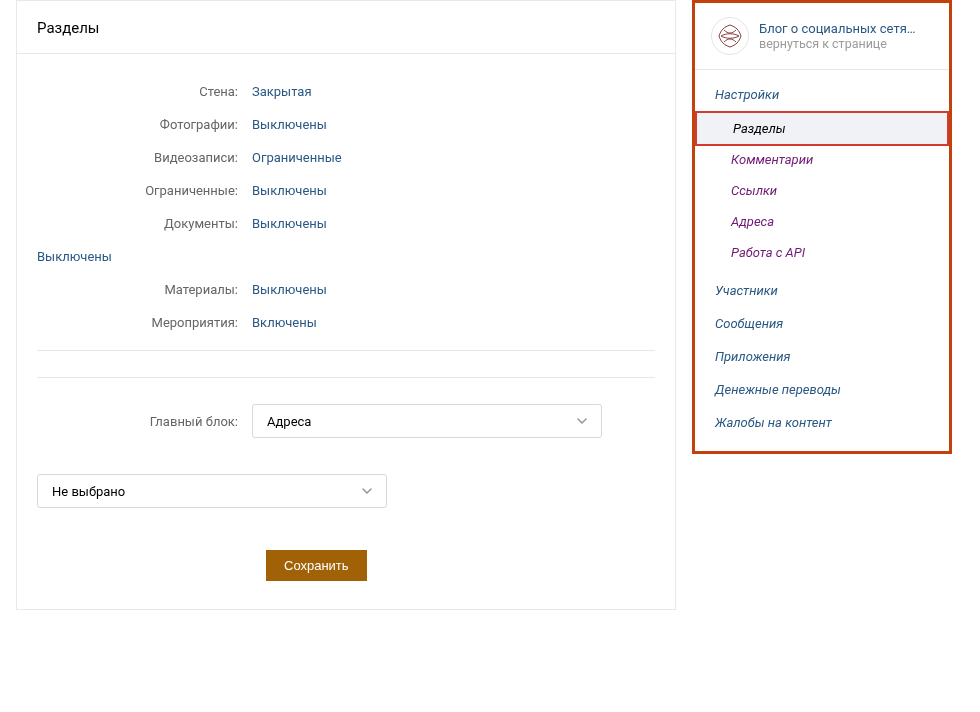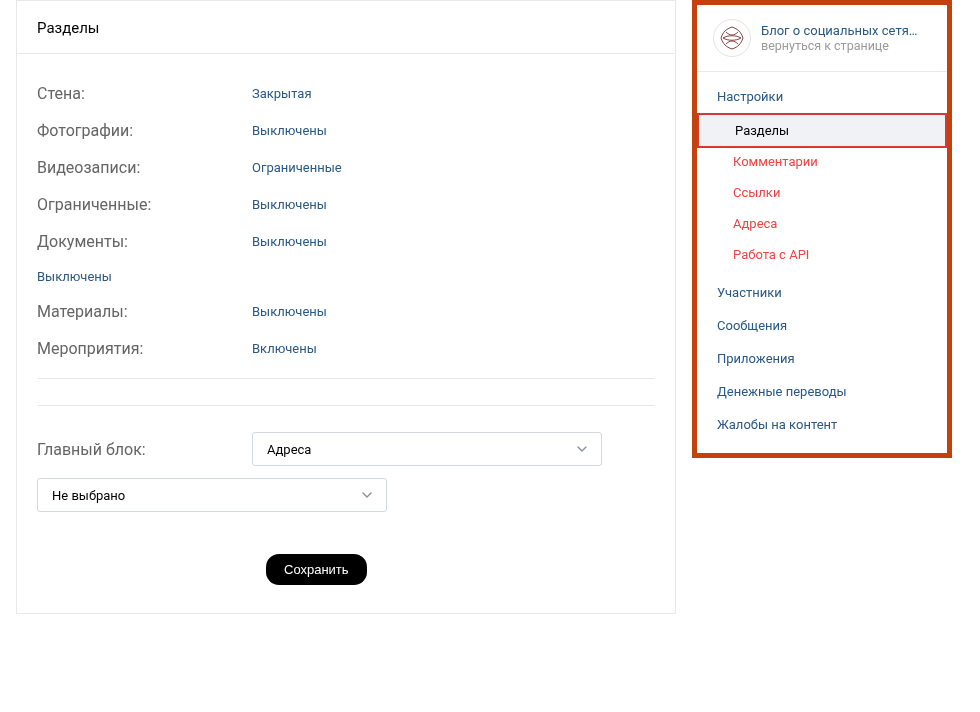--- a/index.html
+++ b/index.html
@@ -35,23 +35,24 @@
     padding: 30px 20px 28px 20px;
   }
   .row {
     display: flex;
     align-items: center;
     margin-bottom: 18px;
   }
   .row:last-child { margin-bottom: 0; }
   .row-label {
     width: 215px;
+    text-align: right;
     padding-right: 14px;
     color: #656565;
-    font-size: 16px;
+    font-size: 13px;
   }
   .row-value {
     flex: 1;
   }
   .link-value {
     color: #2a5885;
     cursor: pointer;
     font-size: 13px;
   }
   .divider {
@@ -74,36 +75,36 @@
     color: #000;
   }
   .chevron {
     width: 10px;
     height: 6px;
     display: inline-block;
   }
   .chevron svg { display: block; }
   .btn-primary {
     display: inline-block;
-    background: #000000;
+    background: #a16207;
     color: #fff;
     border: none;
-    border-radius: 13px;
+    border-radius: 0;
     padding: 8px 18px;
     font-size: 13px;
     cursor: pointer;
   }
   .btn-row {
     margin-top: 42px;
     padding-left: 229px;
   }
   
   .sidebar {
     width: 260px;
-    border: 5px solid #c2410c;
+    border: 3px solid #c2410c;
     background: #fff;
     align-self: flex-start;
   }
   .sb-header {
     display: flex;
     align-items: center;
     padding: 14px 16px 14px 16px;
     border-bottom: 1px solid #e7e8ec;
   }
   .sb-logo {
@@ -127,35 +128,36 @@
     text-overflow: ellipsis;
     cursor: pointer;
   }
   .sb-sub {
     color: #9b9b9b;
     font-size: 12.5px;
     cursor: pointer;
   }
   .sb-nav {
     padding: 8px 0 12px 0;
+    font-style: italic;
   }
   .sb-item {
     display: block;
     padding: 9px 20px;
     color: #2a5885;
     font-size: 13px;
     cursor: pointer;
   }
   .sb-sublist {
     padding: 2px 0 6px 0;
   }
   .sb-subitem {
     display: block;
     padding: 8px 20px 8px 36px;
-    color: #ef4444;
+    color: #701a75;
     font-size: 13px;
     cursor: pointer;
   }
   .sb-subitem.active {
     background: #f0f2f5;
     color: #000;
   }
   .highlight-box {
     border: 2px solid #d43a2f;
     margin: -2px 0;
@@ -202,21 +204,21 @@
       <div class="row">
         <div class="row-label">Мероприятия:</div>
         <div class="row-value"><span class="link-value">Включены</span></div>
       </div>
 
       <hr class="divider">
 
 
       <hr class="divider">
 
-      <div class="row" style="margin-bottom:12px;">
+      <div class="row" style="margin-bottom:36px;">
         <div class="row-label">Главный блок:</div>
         <div class="row-value">
           <div class="select">
             <span>Адреса</span>
             <span class="chevron">
               <svg width="10" height="6" viewBox="0 0 10 6">
                   <path d="M1 1l4 4 4-4" stroke="#8a9199" stroke-width="1.4" fill="none" stroke-linecap="round"></path>
                 </svg>
             </span>
           </div>

